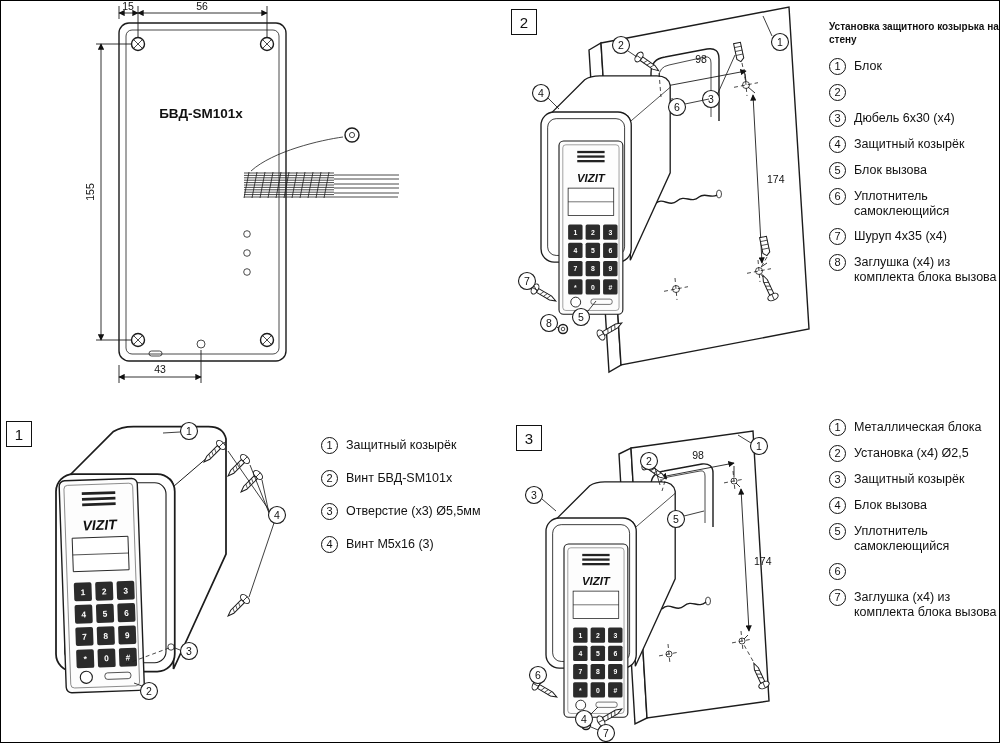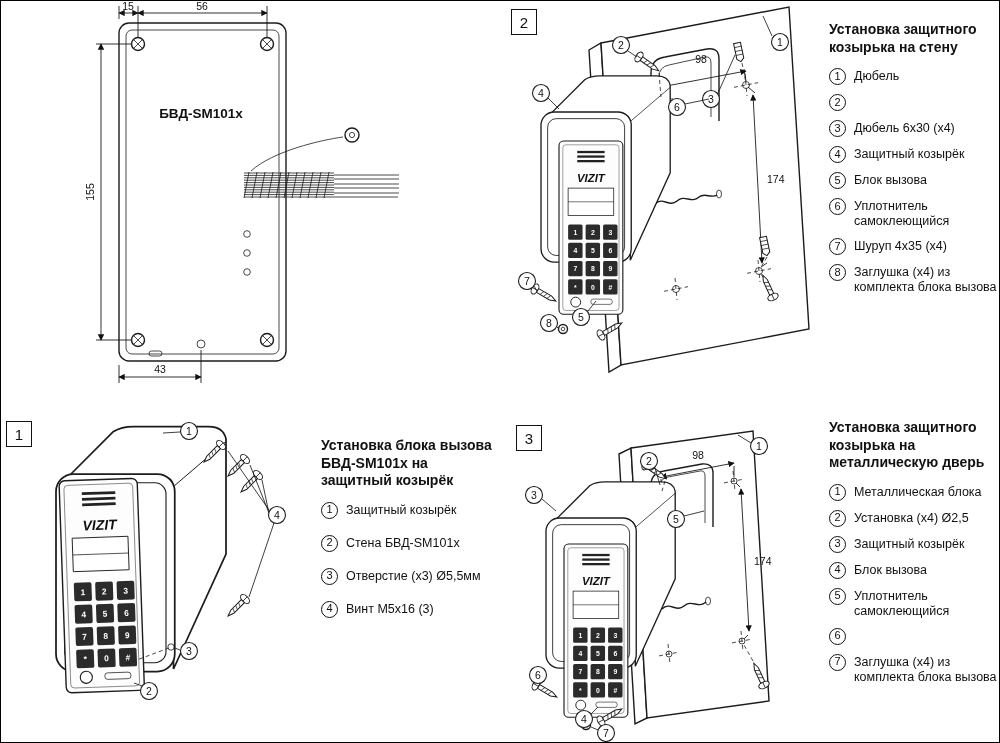--- a/index.html
+++ b/index.html
@@ -15,21 +15,21 @@
   .diml{fill:none;stroke:#1c1c1c;stroke-width:0.9;}
   .ld{stroke:#1c1c1c;stroke-width:0.85;}
   .dim-t{font-size:10.5px;fill:#111;}
   .co circle{fill:#fff;stroke:#1c1c1c;stroke-width:1.1;}
   .co text{font-size:10.5px;fill:#111;text-anchor:middle;}
   
   .badge{position:absolute;width:24px;height:24px;border:1.5px solid #111;
          display:flex;align-items:center;justify-content:center;font-size:15px;background:#fff;}
   
   .legend{position:absolute;}
-  .legend-title{font-weight:bold;font-size:14px;line-height:1.25;margin-bottom:12px;}
+  .legend-title{font-weight:bold;font-size:10px;line-height:1.25;margin-bottom:12px;}
   .legend-item{display:flex;gap:8px;margin-bottom:9px;font-size:12.5px;line-height:1.2;align-items:flex-start;}
   .legend-wide .legend-item{margin-bottom:16px;}
   .cb{width:17px;height:17px;border:1.2px solid #111;border-radius:50%;font-size:11px;
       display:flex;align-items:center;justify-content:center;flex:0 0 17px;box-sizing:border-box;background:#fff;}
   .li-t{padding-top:1px;}
 </style>
 </head>
 <body>
 
 <div class="page">
@@ -385,21 +385,21 @@
   <span>1</span>
 </div>
 <div class="badge" style="left:515px;top:424px">
   <span>3</span>
 </div>
 
 <div class="legend" style="left:828px;top:20px;width:170px">
   <div class="legend-title">Установка защитного козырька на стену</div>
   <div class="legend-item">
     <span class="cb">1</span>
-    <span class="li-t">Дюбель</span>
+    <span class="li-t">Блок</span>
   </div>
   <div class="legend-item">
     <span class="cb">2</span>
   </div>
   <div class="legend-item">
     <span class="cb">3</span>
     <span class="li-t">Дюбель 6x30 (x4)</span>
   </div>
   <div class="legend-item">
     <span class="cb">4</span>
@@ -417,41 +417,39 @@
     <span class="cb">7</span>
     <span class="li-t">Шуруп 4x35 (x4)</span>
   </div>
   <div class="legend-item">
     <span class="cb">8</span>
     <span class="li-t">Заглушка (x4) из комплекта блока вызова</span>
   </div>
 </div>
 
 <div class="legend legend-wide" style="left:320px;top:436px;width:178px">
-  <div class="legend-title">Установка блока вызова БВД-SM101x на защитный козырёк</div>
   <div class="legend-item">
     <span class="cb">1</span>
     <span class="li-t">Защитный козырёк</span>
   </div>
   <div class="legend-item">
     <span class="cb">2</span>
-    <span class="li-t">Стена БВД-SM101x</span>
+    <span class="li-t">Винт БВД-SM101x</span>
   </div>
   <div class="legend-item">
     <span class="cb">3</span>
     <span class="li-t">Отверстие (x3) Ø5,5мм</span>
   </div>
   <div class="legend-item">
     <span class="cb">4</span>
     <span class="li-t">Винт M5x16 (3)</span>
   </div>
 </div>
 
 <div class="legend" style="left:828px;top:418px;width:170px">
-  <div class="legend-title">Установка защитного козырька на металлическую дверь</div>
   <div class="legend-item">
     <span class="cb">1</span>
     <span class="li-t">Металлическая блока</span>
   </div>
   <div class="legend-item">
     <span class="cb">2</span>
     <span class="li-t">Установка (x4) Ø2,5</span>
   </div>
   <div class="legend-item">
     <span class="cb">3</span>

